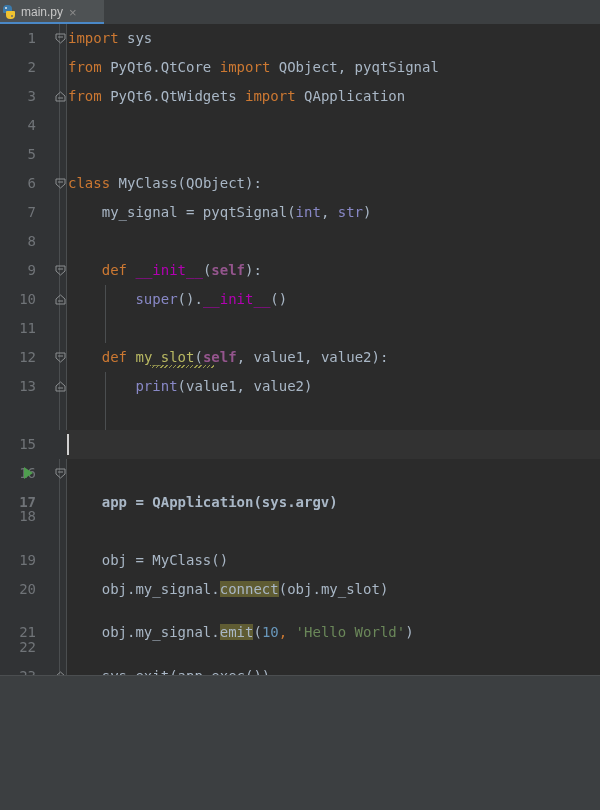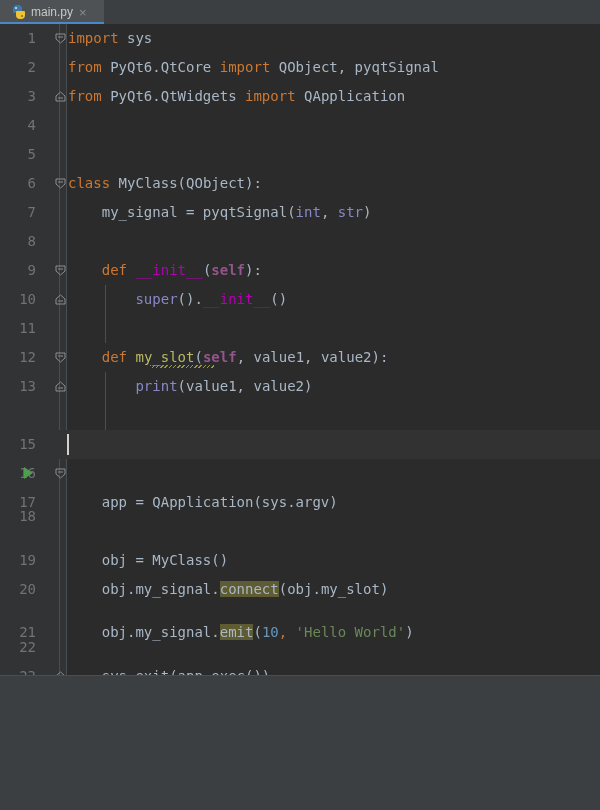--- a/index.html
+++ b/index.html
@@ -7,21 +7,21 @@
     width:600px;height:810px;overflow:hidden;
     background:#2b2b2b;
     font-family:"DejaVu Sans Mono","Liberation Mono",monospace;
     -webkit-font-smoothing:antialiased;
   }
   #app{position:relative;width:600px;height:810px;}
 
   
   .tabbar{position:absolute;left:0;top:0;width:600px;height:24px;background:#3c3f41;}
   .tab{position:absolute;left:0;top:0;width:104px;height:24px;background:#4e5254;
-       display:flex;align-items:center;padding:0 12px;box-sizing:border-box;}
+       display:flex;align-items:center;padding:0 2px;box-sizing:border-box;}
   .tab-underline{position:absolute;left:0;top:22px;width:104px;height:2px;background:#4a88c7;}
   .pyicon{width:14px;height:14px;position:relative;flex:0 0 14px;margin-right:5px;}
   .pyicon i{position:absolute;display:block;}
   .pyicon .top{left:1px;top:0;width:9px;height:8px;background:#3b7aab;
       border-radius:4px 4px 1px 1px;}
   .pyicon .bot{left:4px;top:6px;width:9px;height:8px;background:#f0c330;
       border-radius:1px 1px 4px 4px;}
   .pyicon .e1{left:3px;top:2px;width:2px;height:2px;background:#e8e8e8;border-radius:50%;z-index:3;}
   .pyicon .e2{left:9px;top:10px;width:2px;height:2px;background:#6d6d6d;border-radius:50%;z-index:3;}
   .tab-label{font-family:"Liberation Sans",sans-serif;font-size:12px;color:#c7c7c7;white-space:nowrap;}
@@ -155,21 +155,21 @@
       <span class="lnum">13</span>
       <span class="code">        <span class="bi">print</span>(value1, value2)</span>
     </div>
     <div class="row" style="top:406px;">
       <span class="lnum">15</span>
       <span class="code"></span>
     </div>
     <div class="row" style="top:435px;">
       <span class="lnum">16</span>
     </div>
-    <div class="row" style="top:464px;">
+    <div class="row" style="top:464px;font-weight:bold;">
       <span class="lnum">17</span>
       <span class="code">    app = QApplication(sys.argv)</span>
     </div>
     <div class="row" style="top:478px;">
       <span class="lnum">18</span>
       <span class="code"></span>
     </div>
     <div class="row" style="top:522px;">
       <span class="lnum">19</span>
       <span class="code">    obj = MyClass()</span>

